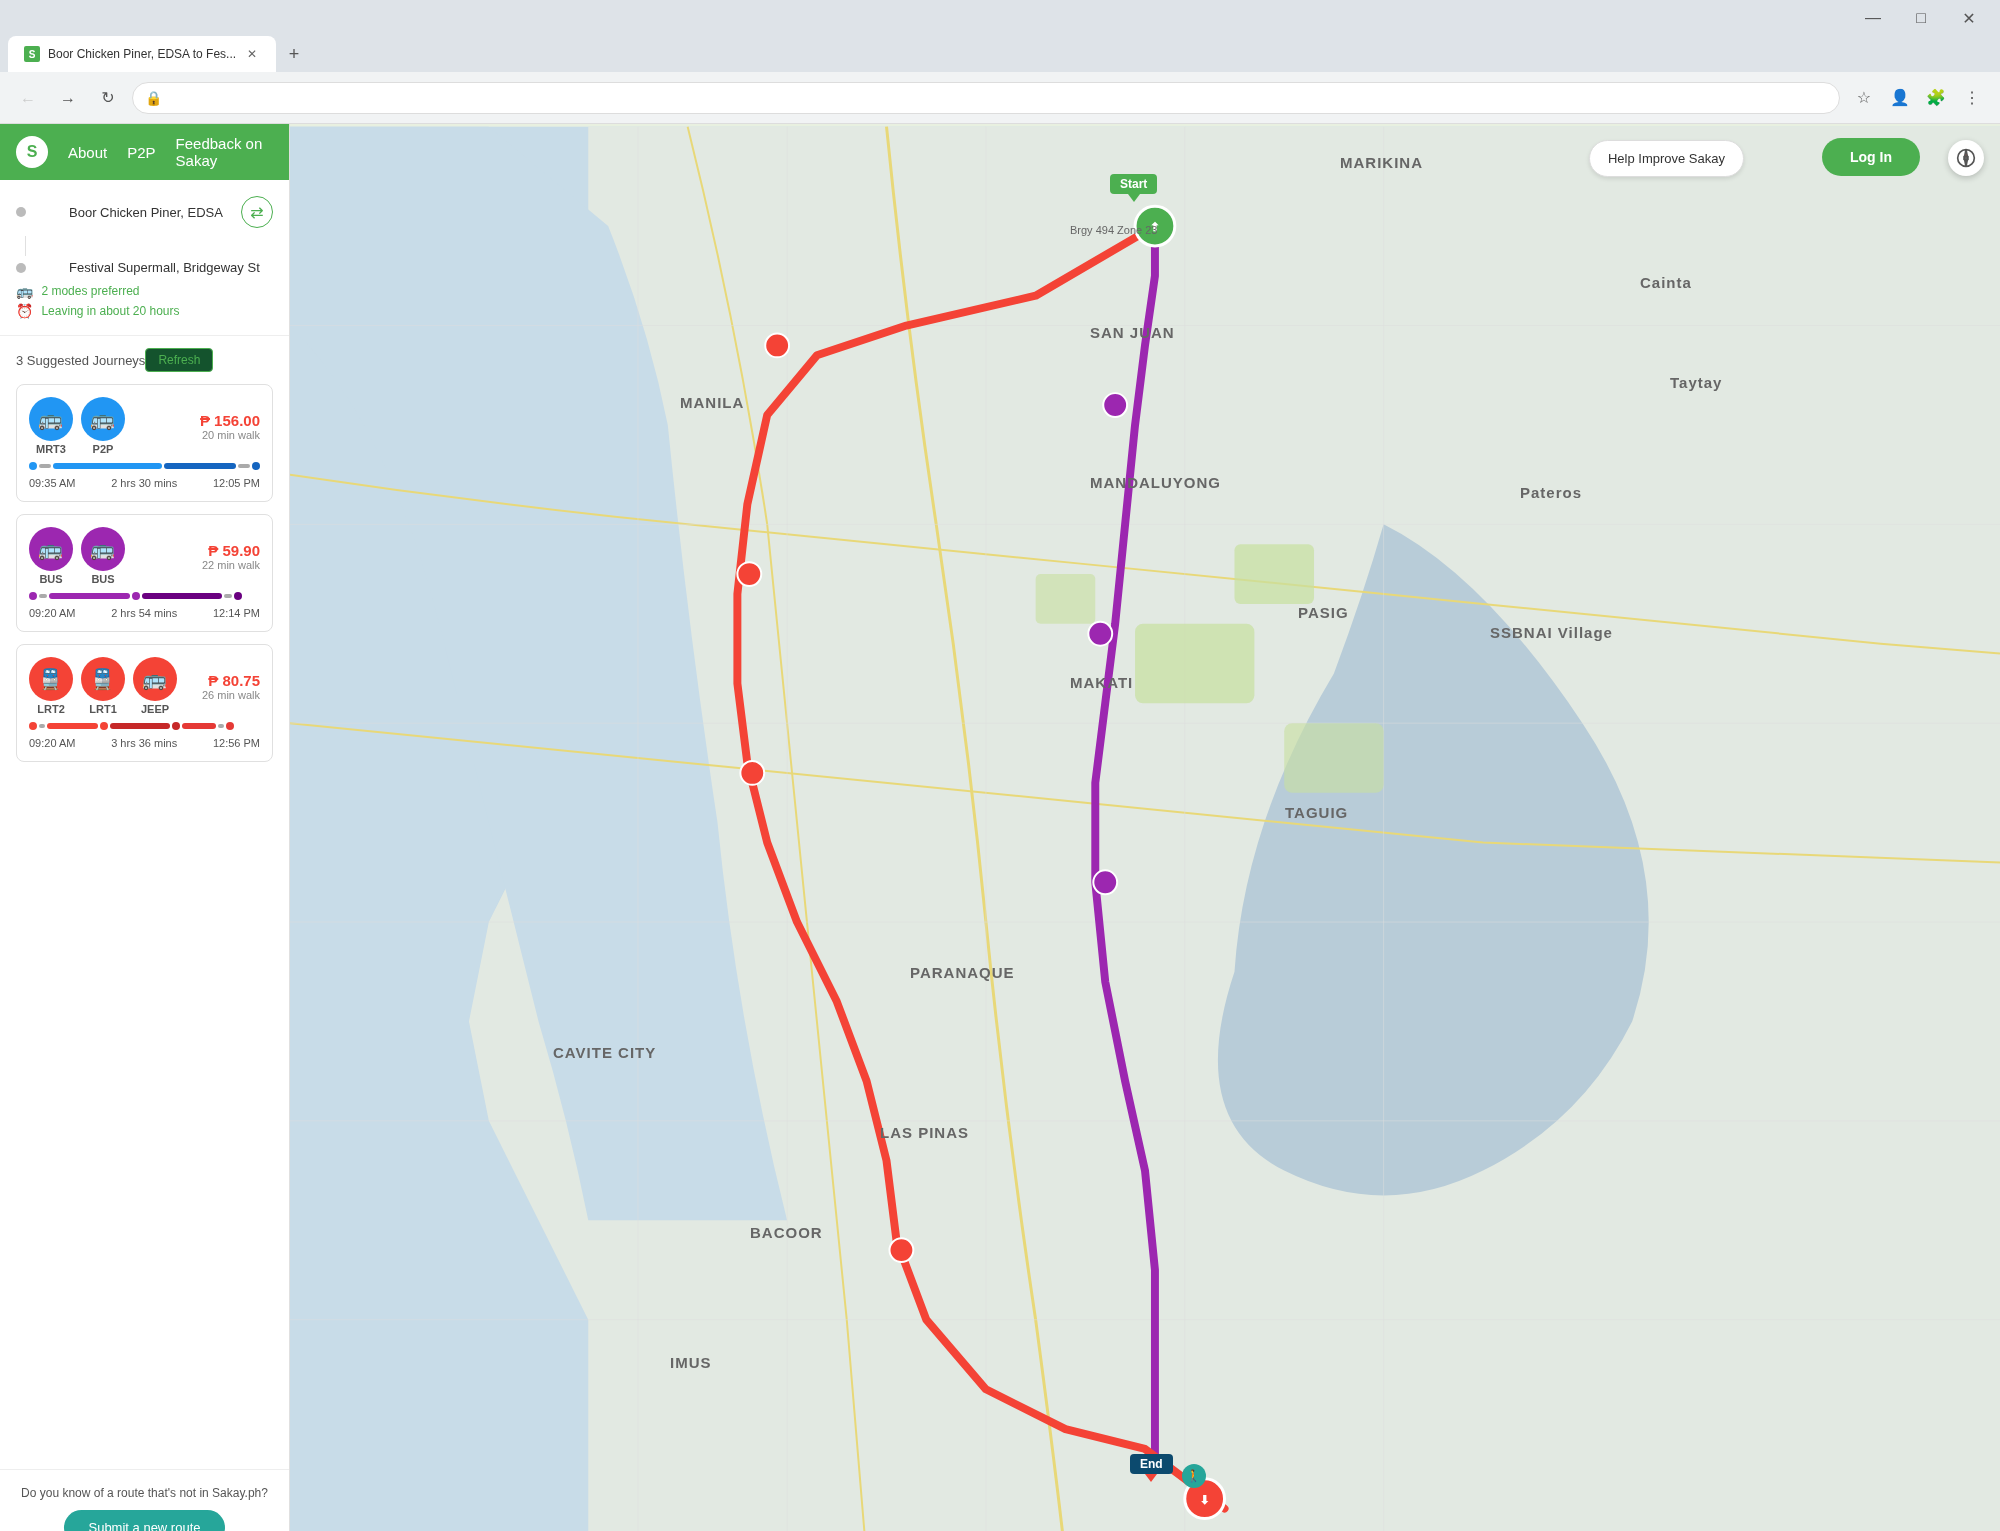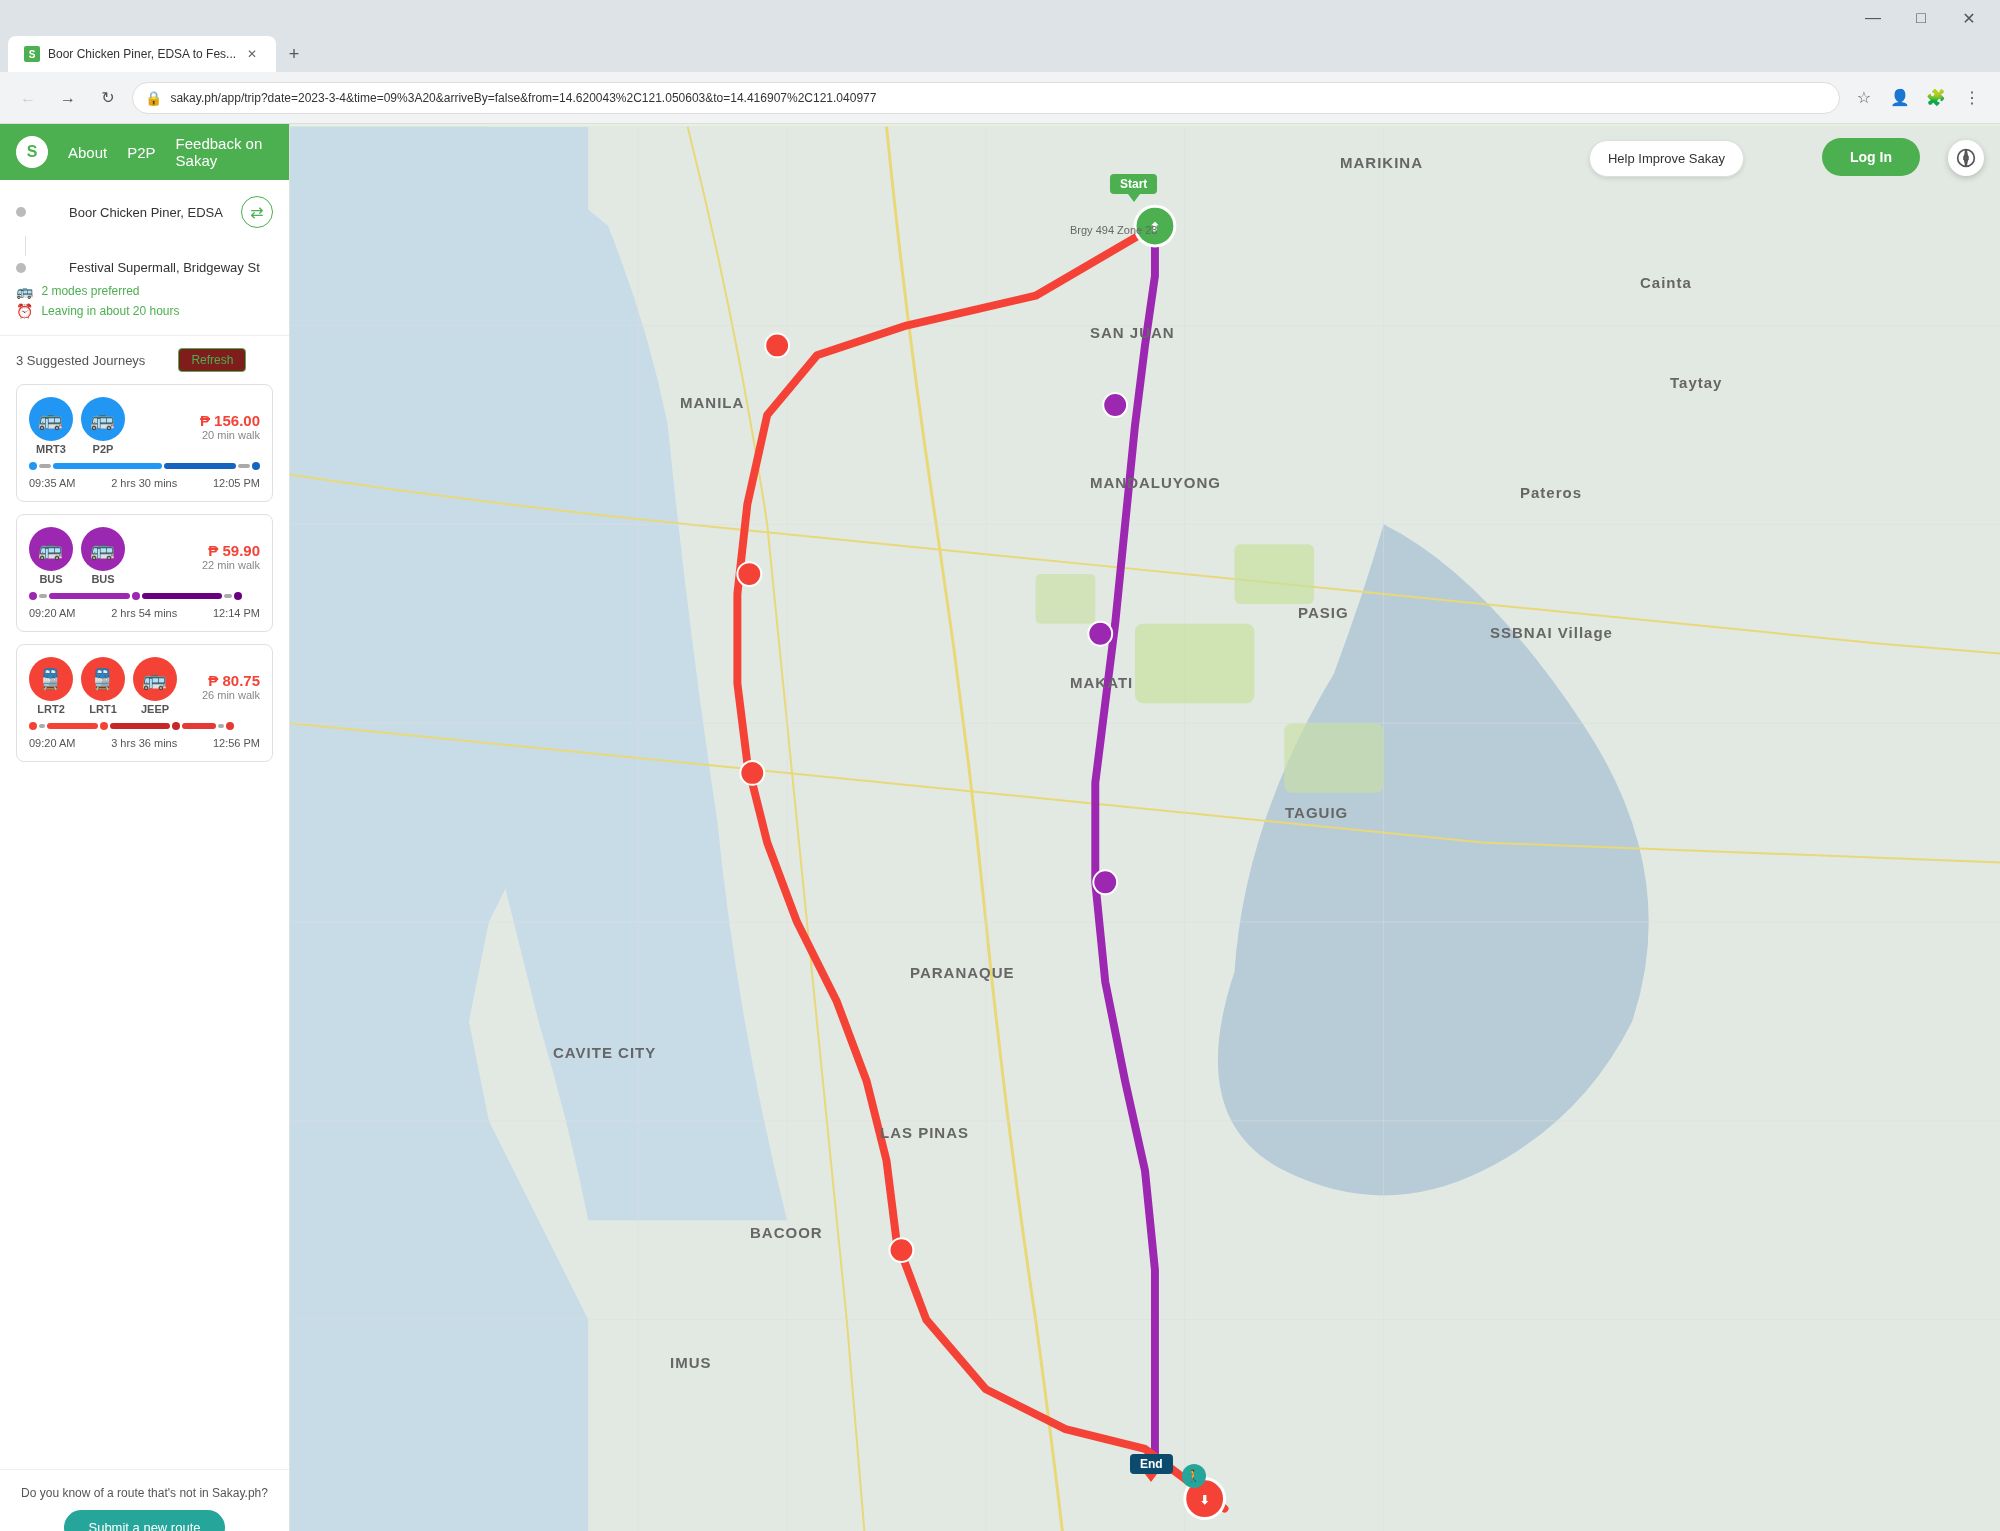--- a/index.html
+++ b/index.html
@@ -38,21 +38,21 @@
     .search-dot.to { background: #bbb; }
     .search-input-text { flex: 1; font-size: 13px; color: #333; margin-left: 35px; }
     .swap-btn { width: 32px; height: 32px; border-radius: 50%; border: 1px solid #4caf50; background: white; display: flex; align-items: center; justify-content: center; cursor: pointer; color: #4caf50; font-size: 16px; flex-shrink: 0; }
     .search-meta { display: flex; align-items: center; gap: 8px; font-size: 12px; color: #4caf50; margin-top: 4px; }
     .search-meta-icon { font-size: 14px; color: #999; }
 
     
     .journeys-section { padding: 12px 16px; flex: 1; }
     .journeys-header { display: flex; align-items: center; justify-content: flex-start; margin-bottom: 12px; }
     .journeys-title { font-size: 13px; color: #555; }
-    .refresh-btn { border: 1px solid #4caf50; background: #7f1d1d; color: #4caf50; border-radius: 4px; padding: 4px 12px; font-size: 12px; cursor: pointer; margin-left: 33px; }
+    .refresh-btn { border: 1px solid #4caf50; background: #14532d; color: #4caf50; border-radius: 4px; padding: 4px 12px; font-size: 12px; cursor: pointer; }
 
     
     .journey-card { border: 1px solid #e0e0e0; border-radius: 8px; padding: 12px; margin-bottom: 12px; cursor: pointer; }
     .journey-top { display: flex; align-items: center; justify-content: space-between; margin-bottom: 8px; }
     .journey-modes { display: flex; gap: 8px; align-items: center; }
     .mode-icon { width: 44px; height: 44px; border-radius: 50%; display: flex; align-items: center; justify-content: center; color: white; font-size: 20px; flex-shrink: 0; }
     .mode-icon.mrt { background: #2196f3; }
     .mode-icon.p2p { background: #2196f3; }
     .mode-icon.bus { background: #9c27b0; }
     .mode-icon.lrt2 { background: #f44336; }
@@ -110,21 +110,20 @@
   </div>
   <div class="new-tab-btn">+</div>
 </div>
 
 <div class="toolbar">
   <button class="nav-btn disabled">←</button>
   <button class="nav-btn">→</button>
   <button class="nav-btn">↻</button>
   <div class="address-bar">
     <span class="address-bar-icon">🔒</span>
-    <span class="address-text">sakay.ph/app/trip?date=2023-3-4&amp;time=09%3A20&amp;arriveBy=false&amp;from=14.620043%2C121.050603&amp;to=14.416907%2C121.040977</span>
   </div>
   <div class="toolbar-actions">
     <div class="nav-btn">☆</div>
     <div class="nav-btn">👤</div>
     <div class="nav-btn">🧩</div>
     <div class="nav-btn">⋮</div>
   </div>
 </div>
 
 <div class="main-layout">

